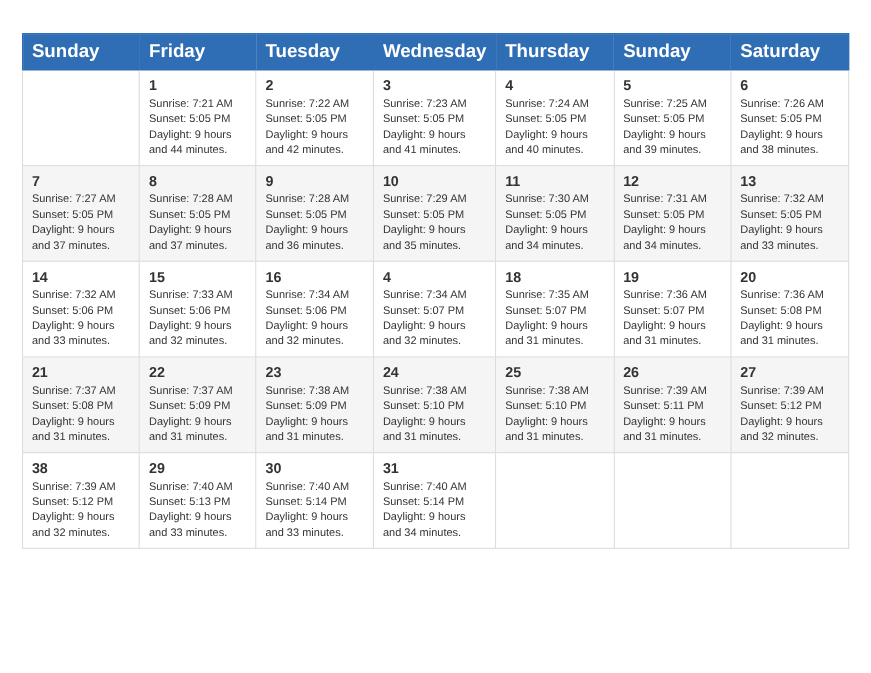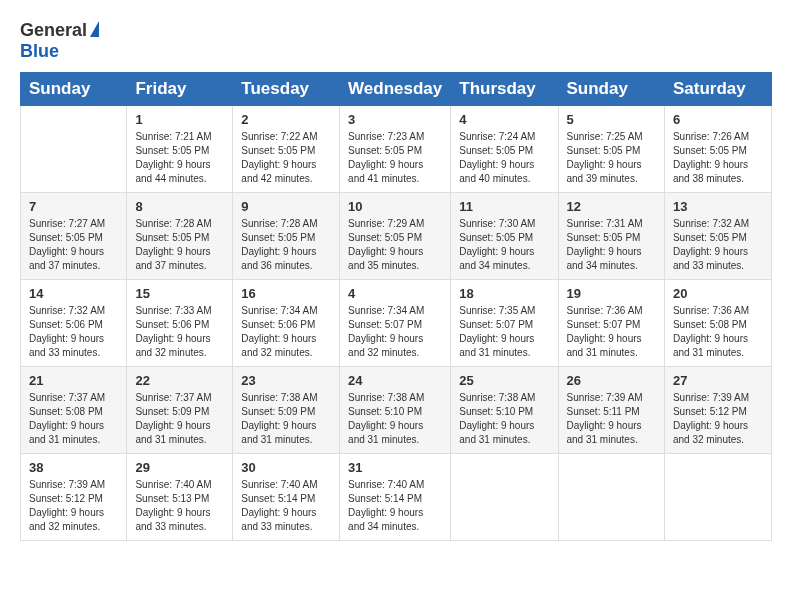--- a/index.html
+++ b/index.html
@@ -79,29 +79,20 @@
       text-align: right;
     }
     .empty-cell {
       background: #f9f9f9;
     }
   </style>
 </head>
 <body>
 
 <div class="header-area">
-  <div class="logo">
-    <div class="logo-line">
-      <span style="font-size:18px;font-weight:bold;color:#333;">General</span>
-      <span style="display:inline-block;margin-left:3px;width:0;height:0;border-left:9px solid transparent;border-bottom:16px solid #1a5fb4;vertical-align:middle;position:relative;top:-2px;"></span>
-    </div>
-    <div>
-      <span style="font-size:18px;font-weight:bold;color:#1a5fb4;">Blue</span>
-    </div>
-  </div>
 </div>
 
 <table class="calendar">
   <thead>
     <tr>
       <th>Sunday</th>
       <th>Friday</th>
       <th>Tuesday</th>
       <th>Wednesday</th>
       <th>Thursday</th>

